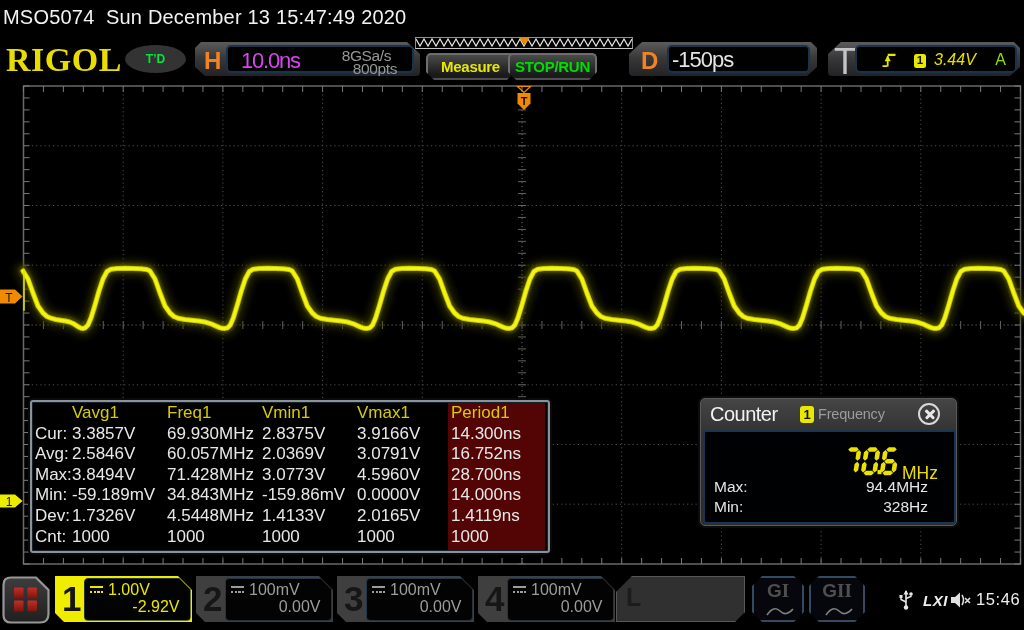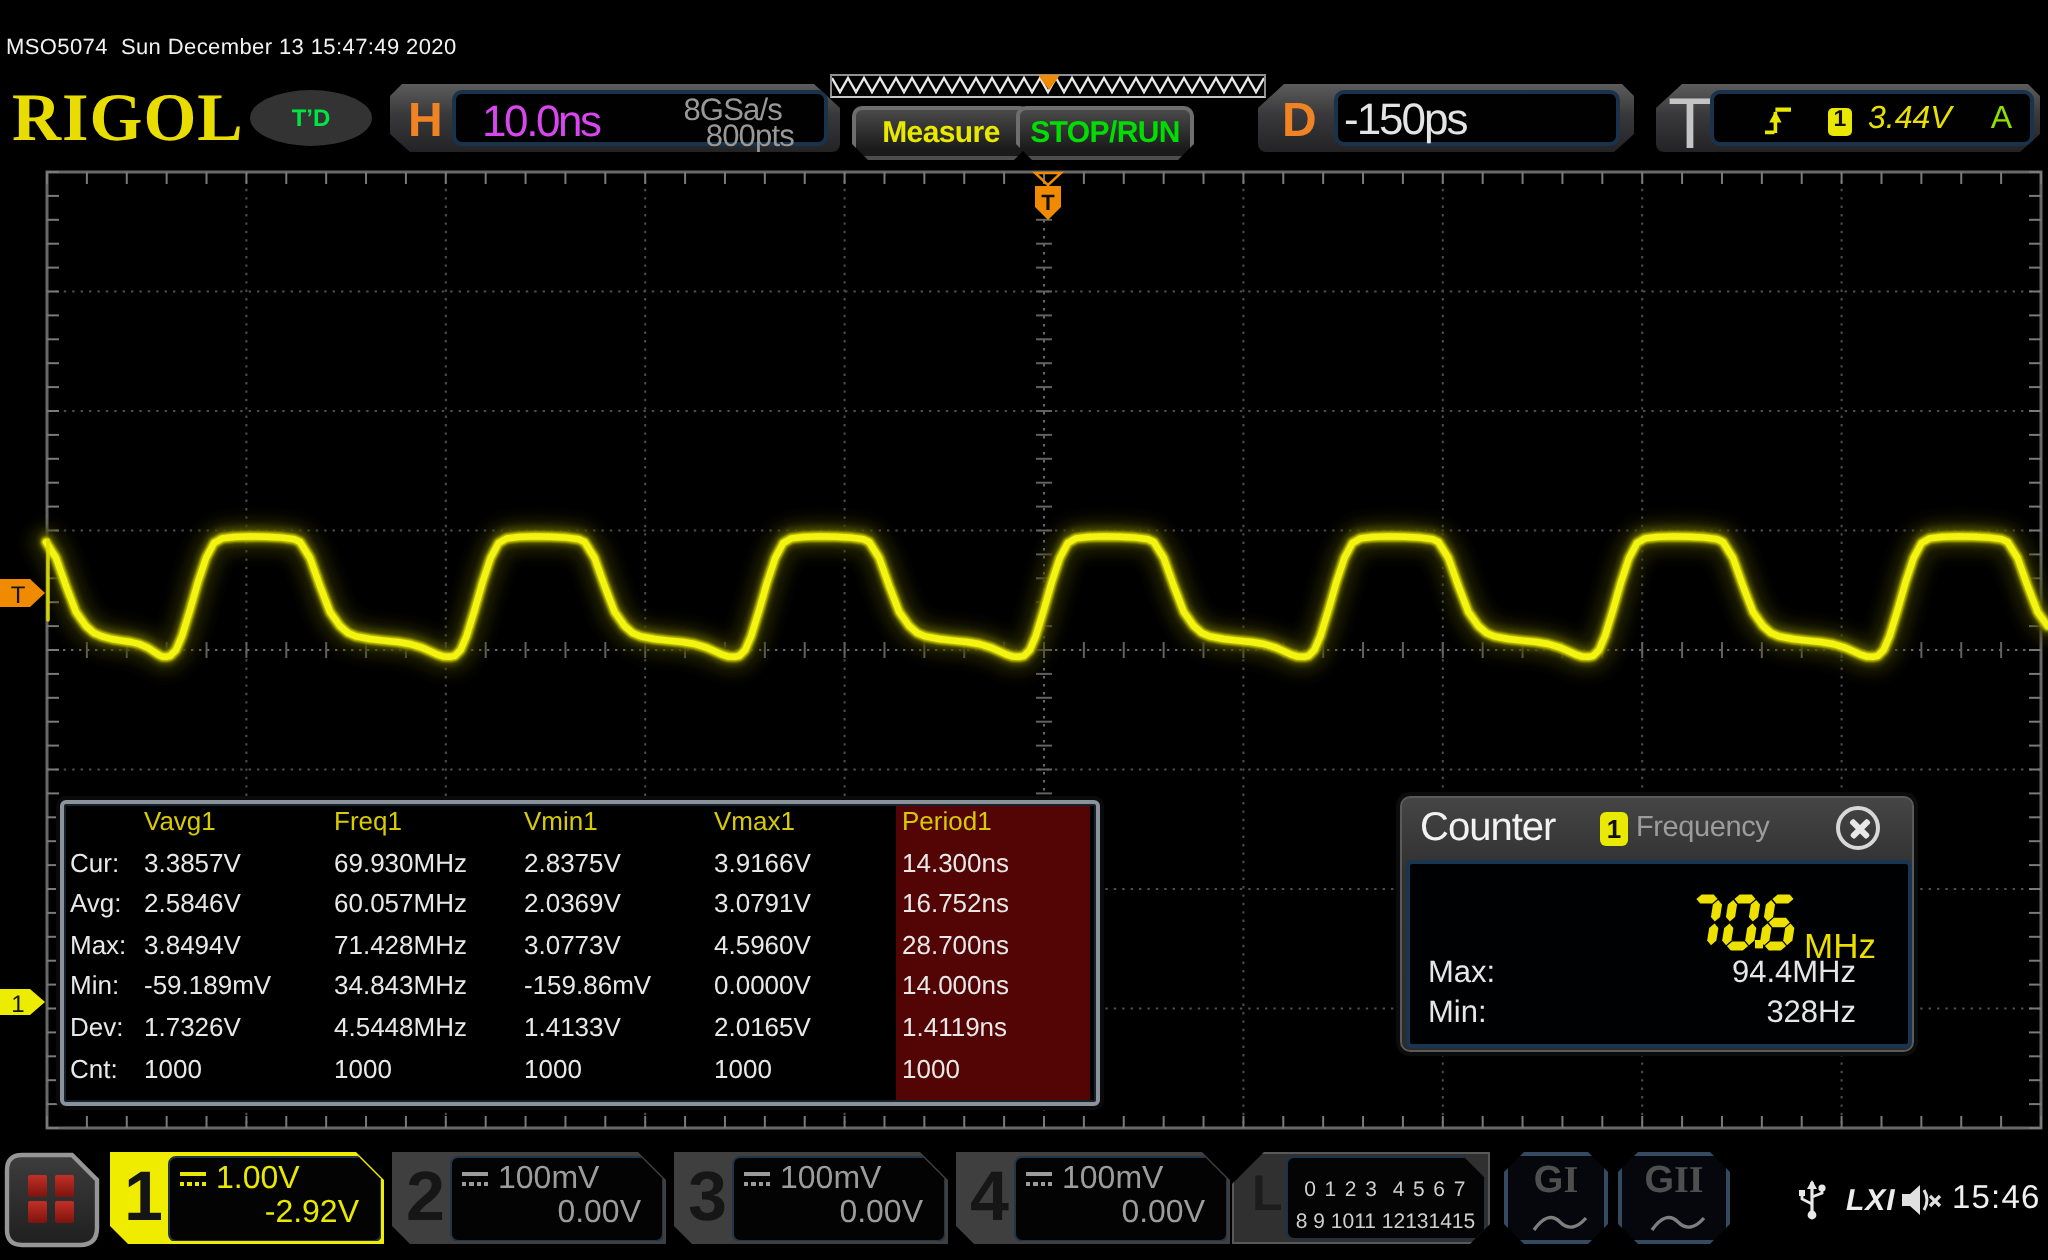--- a/index.html
+++ b/index.html
@@ -1,21 +1,21 @@
 <!DOCTYPE html>
 <html><head><meta charset="utf-8">
 <style>
 * { margin:0; padding:0; box-sizing:border-box; }
 html,body { width:1024px; height:630px; background:#000; overflow:hidden;
   font-family:"Liberation Sans",sans-serif; }
 #scr { position:relative; width:1024px; height:630px; background:#000; }
 .abs { position:absolute; }
 
 
-#toptxt { left:3px; top:18px; font-size:11px; color:#f2f2f2; letter-spacing:0.2px; }
+#toptxt { left:3px; top:6px; font-size:20px; color:#f2f2f2; letter-spacing:0.2px; }
 
 
 #rigol { left:6px; top:41px; font-family:"Liberation Serif",serif; font-weight:bold;
   font-size:34px; color:#e8dc00; letter-spacing:0.5px; }
 #tdova { left:125px; top:45px; width:61px; height:28px; border-radius:50%;
   background:#333; text-align:center; }
 #tdova span { color:#00e541; font-weight:bold; font-size:12px; line-height:28px; }
 
 .hbox { background:linear-gradient(180deg,#5c5c5c 0%,#39393b 45%,#232325 100%);
   position:absolute; top:42px; height:34px; }
@@ -34,21 +34,21 @@
 #stopbtn { left:508px; color:#00dd00; }
 
 
 #zz { left:415px; top:37px; width:218px; height:12px; border:1px solid #909090; border-bottom-color:#c8c8c8; background:#000; }
 
 
 #meas { left:30px; top:400px; width:520px; height:153px; background:#000;
   border:2px solid #8c929a; border-radius:3px; box-shadow:0 0 0 2px #0a0a0a, inset 0 0 0 1px #15212b; }
 #measred { position:absolute; left:416px; top:1px; bottom:1px; width:97px; background:#530404; }
 #meastb { position:absolute; left:0; top:1px; width:100%; }
-.mrow { position:relative; height:20.6px; font-size:13px; color:#e8e8e8; white-space:nowrap; }
+.mrow { position:relative; height:20.6px; font-size:17px; color:#e8e8e8; white-space:nowrap; }
 .mlab { position:absolute; left:3px; }
 .mcol { position:absolute; }
 .mcol:nth-child(2) { left:40px; }
 .mcol:nth-child(3) { left:135px; }
 .mcol:nth-child(4) { left:230px; }
 .mcol:nth-child(5) { left:325px; }
 .mcol:nth-child(6) { left:419px; }
 .mhdr { color:#d8cc00; }
 
 
@@ -653,24 +653,20 @@
             <i class="d"></i>
           </span>
           <span>100mV</span>
         </div>
     <div class="chl2">0.00V</div>
   </div>
 </div>
 
   <div id="lbox">
     <div class="lnum">L</div>
-    <div id="linner">
-      <div class="lrow" style="top:9.5px;letter-spacing:0.7px;">0 1 2 3&nbsp; 4 5 6 7</div>
-      <div class="lrow" style="top:26px;letter-spacing:0;">8 9 1011 12131415</div>
-    </div>
   </div>
 
   <div class="gbox" style="left:752px;width:52px;">
     <div class="gtxt">G<span class="rn">I</span></div>
     <svg class="abs" style="left:12px;top:26px" width="28" height="15">
         <path d="M1,11 Q8,1 14,7 Q20,13 27,5" stroke="#7e7e7e" stroke-width="1.7" fill="none"></path>
       </svg>
   </div>
   <div class="gbox" style="left:809px;width:56px;">
     <div class="gtxt">G<span class="rn">II</span></div>

